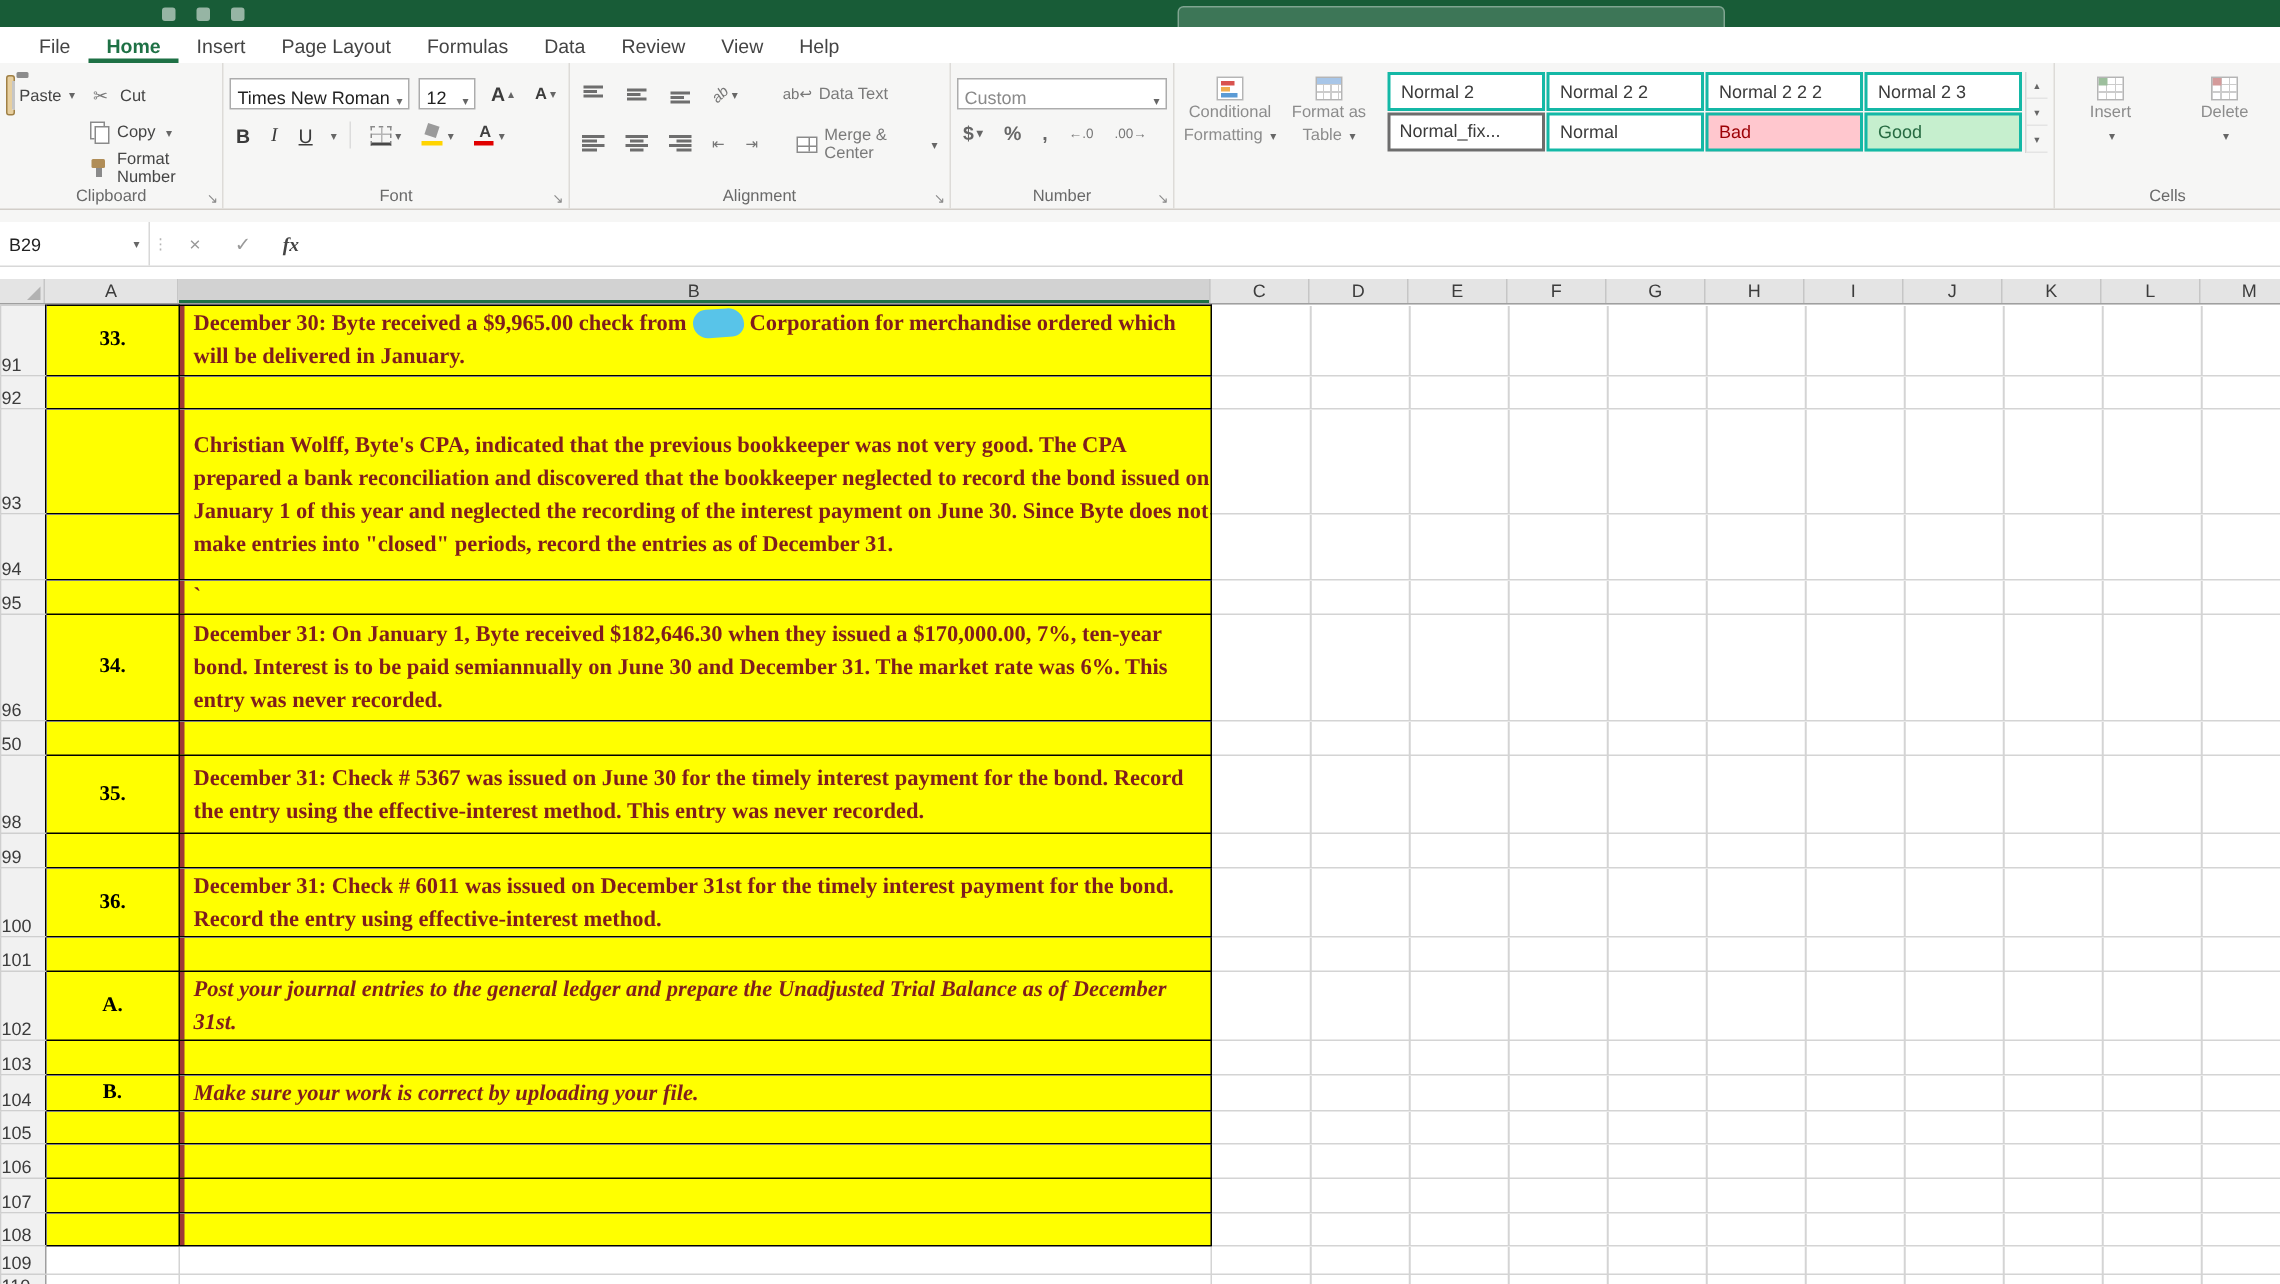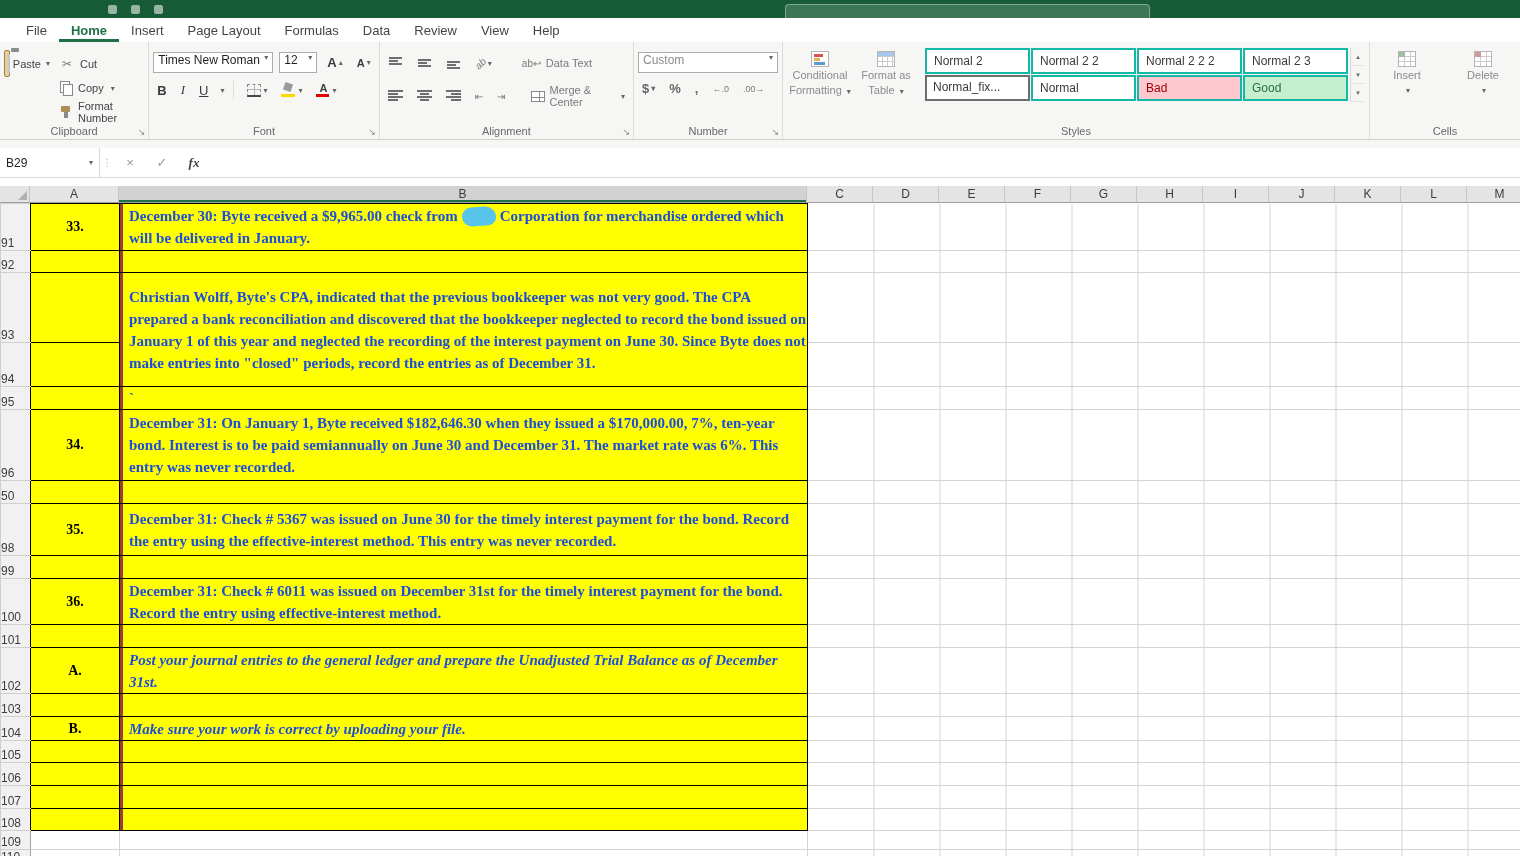--- a/index.html
+++ b/index.html
@@ -40,21 +40,21 @@
   .ic-copy::before{content:"";position:absolute;left:1px;top:0;width:8px;height:10px;border:1px solid #8a8a8a;background:#fff}
   .ic-copy::after{content:"";position:absolute;left:4px;top:3px;width:8px;height:10px;border:1px solid #8a8a8a;background:#fff}
   .ic-painter{position:relative;width:14px;height:14px}
   .ic-painter::before{content:"";position:absolute;left:2px;top:1px;width:9px;height:6px;background:#b08d57;border-radius:1px}
   .ic-painter::after{content:"";position:absolute;left:5px;top:7px;width:4px;height:6px;background:#8a8a8a}
 
   
   .g-font{width:234px}
   .grows{display:flex;flex-direction:column;gap:8px;width:100%;padding-top:6px}
   .grow{display:flex;align-items:center;gap:6px}
-  .combo{display:flex;align-items:flex-start;justify-content:space-between;background:#fff;border:1px solid #acacac;height:21px;padding:0 4px;font-size:12px;color:#1f1f1f}
+  .combo{display:flex;align-items:flex-end;justify-content:space-between;background:#fff;border:1px solid #acacac;height:21px;padding:0 4px;font-size:12px;color:#1f1f1f}
   .font-name{width:120px}
   .font-size{width:38px}
   .tbtn{font-size:13px;color:#3b3b3b;padding:0 4px;display:flex;align-items:center}
   .bB{font-weight:bold}
   .bI{font-style:italic;font-family:"Liberation Serif",serif}
   .bU{text-decoration:underline}
   .vsep{width:1px;height:18px;background:#dcdcdc;margin:0 3px}
   .ic-bord{width:14px;height:13px;border:1px dashed #8a8a8a;border-bottom:2px solid #474747;
     background:linear-gradient(#b5b5b5,#b5b5b5) 50% 0/1px 100% no-repeat,linear-gradient(#b5b5b5,#b5b5b5) 0 50%/100% 1px no-repeat}
   .ic-fill{position:relative;width:15px;height:14px}
@@ -134,21 +134,21 @@
   .tri{position:absolute;right:2px;bottom:2px;width:0;height:0;border-left:9px solid transparent;border-bottom:9px solid #b2b2b2}
   .ch.w-a{width:89px}
   .ch.w-b{width:688px;background:#d2d2d2;box-shadow:inset 0 -2px 0 #1e7145}
   .ch.w-n{width:66px}
 
   table.sheet{border-collapse:collapse;table-layout:fixed;width:1520px;font-family:"Liberation Serif",serif}
   table.sheet td{padding:0;overflow:hidden}
   .rh{background:#f1f1f1;border:1px solid #cfcfcf;border-right:1px solid #9f9f9f;font-family:"Liberation Sans",sans-serif;font-size:12px;color:#3c3c3c;text-align:left;vertical-align:bottom;padding:0 4px 1px 0}
   .rh-y{border-right:1px solid #000}
   .ca{text-align:center;vertical-align:middle;font-weight:bold;font-size:14px;color:#000;border:1px solid #d4d4d4}
-  .cb{font-weight:bold;font-size:15px;line-height:22px;vertical-align:middle;padding:1px 4px 2px 6px;color:#1d4ed8;border:1px solid #d4d4d4;word-wrap:break-word}
+  .cb{font-weight:bold;font-size:15px;line-height:22px;vertical-align:middle;padding:1px 4px 2px 6px;color:#7f1d1d;border:1px solid #d4d4d4;word-wrap:break-word}
   .y{background:#ffff00;border:1px solid #000}
   td.cb.y{box-shadow:inset 3px 0 0 #9e3a38;padding-left:9px}
   .it{font-style:italic}
   .fill{border-bottom:1px solid #d4d4d4;background:repeating-linear-gradient(to right,transparent 0,transparent 65px,#d4d4d4 65px,#d4d4d4 66px)}
   .blob{display:inline-block;width:34px;height:19px;background:#58c4e9;border-radius:10px 12px 9px 11px;vertical-align:-5px;margin:0 4px;transform:rotate(-4deg)}
 </style>
 </head>
 <body>
 
 <div id="app">
@@ -326,21 +326,20 @@
           <div class="chip">Normal</div>
           <div class="chip bad">Bad</div>
           <div class="chip good">Good</div>
         </div>
         <div class="garr">
           <span>▴</span>
           <span>▾</span>
           <span>▾</span>
         </div>
       </div>
-      <div class="glabel">Styles</div>
     </div>
 
     <div class="rgroup g-cells">
       <div class="bigbtn">
         <span class="ic-ins"></span>
         <span>Insert</span>
         <span class="caret">▾</span>
       </div>
       <div class="bigbtn">
         <span class="ic-del"></span>

